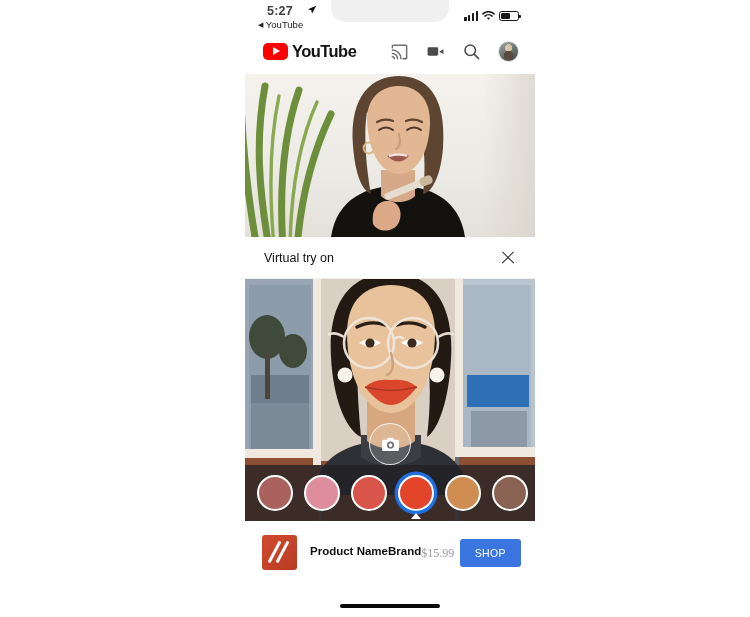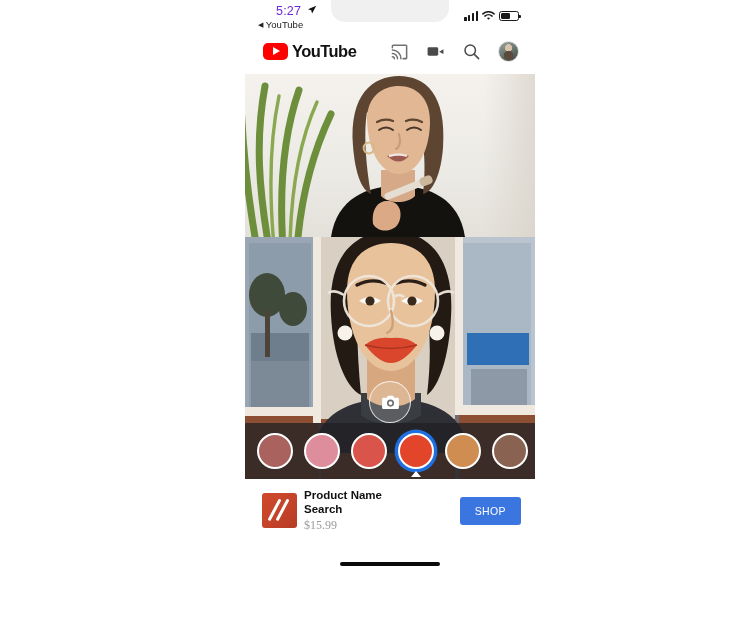--- a/index.html
+++ b/index.html
@@ -30,24 +30,23 @@
   .statusbar {
     position: relative;
     height: 37px;
     background: #ffffff;
   }
   .sb-time {
     position: absolute;
     left: 22px;
     top: 4px;
     font-size: 12.5px;
-    font-weight: normal;
-    color: #6d28d9;
+    font-weight: bold;
+    color: #404040;
     letter-spacing: .2px;
-    margin-left: 9px;
   }
   .sb-loc {
     position: absolute;
     left: 62px;
     top: 5px;
     width: 10px;
     height: 10px;
     color: #111;
     font-size: 11px;
     line-height: 10px;
@@ -305,23 +304,23 @@
   }
   .p-thumb .s1, .p-thumb .s2 {
     position: absolute;
     background: #ffffff;
     border-radius: 2px;
     transform: rotate(28deg);
   }
   .p-thumb .s1 { left: 11px; top: 5px;  width: 3.4px; height: 24px; }
   .p-thumb .s2 { left: 19px; top: 5px;  width: 3.4px; height: 24px; }
   .p-info {
-    margin-left: 7px;
-    display: flex;
-    flex-direction: column;
+    margin-left: 13px;
+    display: flex;
+    flex-direction: row;
     justify-content: space-between;
     line-height: 1.22;
   }
   .p-name, .p-brand {
     font-size: 11.5px;
     font-weight: bold;
     color: #111;
   }
   .p-price {
     font-size: 12px;
@@ -465,20 +464,24 @@
       <circle cx="46" cy="74" r="5.4" fill="none" stroke="#d7b887" stroke-width="2"></circle>
 
       <path d="M50 150 C 48 134, 56 126, 66 127 C 76 128, 80 138, 76 148 C 72 158, 56 160, 50 150z" fill="#dca986"></path>
       <g transform="rotate(-22 72 122)">
         <rect x="62" y="116" width="44" height="7" rx="3.4" fill="#e6ddd2"></rect>
         <rect x="100" y="115" width="13" height="9" rx="4" fill="#cbb79c"></rect>
       </g>
     </svg>
   </div>
 
+  <div class="tryonbar">
+    <div class="tryon-title">Virtual try on</div>
+    <div class="closebtn"></div>
+  </div>
 
   <div class="arblock">
 
     <svg class="ar-bg" viewBox="0 0 290 242" preserveAspectRatio="none">
       <rect width="290" height="242" fill="#6b6d72"></rect>
 
       <rect x="0" y="0" width="72" height="184" fill="#9aa6b3"></rect>
       <rect x="4" y="6" width="62" height="170" fill="#8d9cab"></rect>
       <rect x="6" y="96" width="58" height="80" fill="#7c8a98"></rect>
       <path d="M6 96 h58 v28 h-58z" fill="#6f7e8d"></path>
@@ -560,21 +563,21 @@
     </div>
   </div>
 
   <div class="productcard">
     <div class="p-thumb">
       <span class="s1"></span>
         <span class="s2"></span>
     </div>
     <div class="p-info">
       <div class="p-name">Product Name</div>
-      <div class="p-brand">Search</div>
+      <div class="p-brand">Brand</div>
       <div class="p-price">$15.99</div>
     </div>
     <button class="shopbtn">SHOP</button>
   </div>
 
   <div class="bottomarea">
     <div class="homebar"></div>
   </div>
 
 </div>

